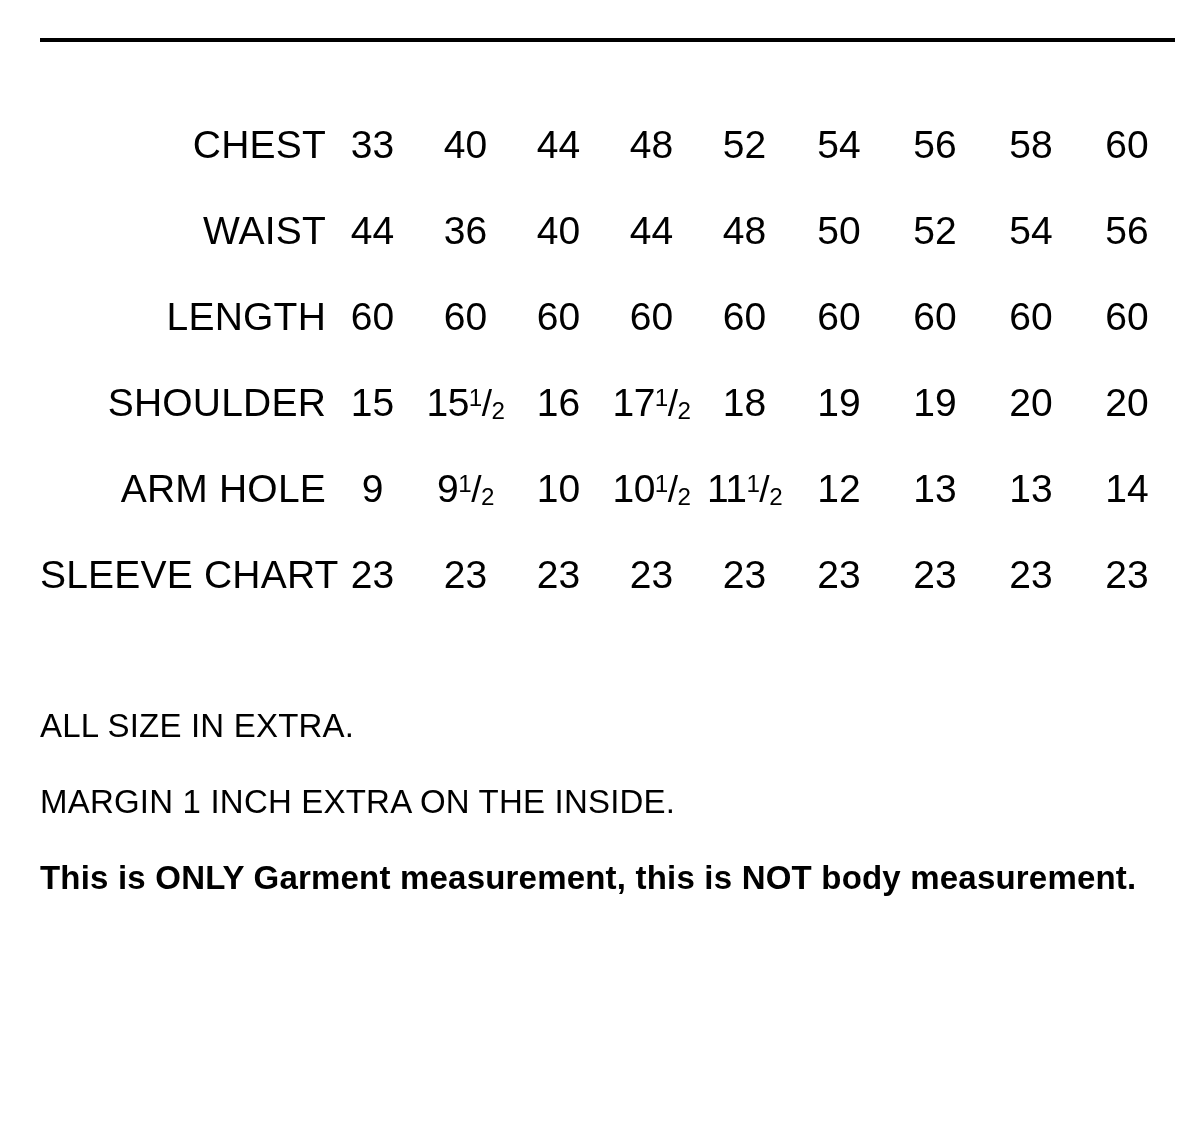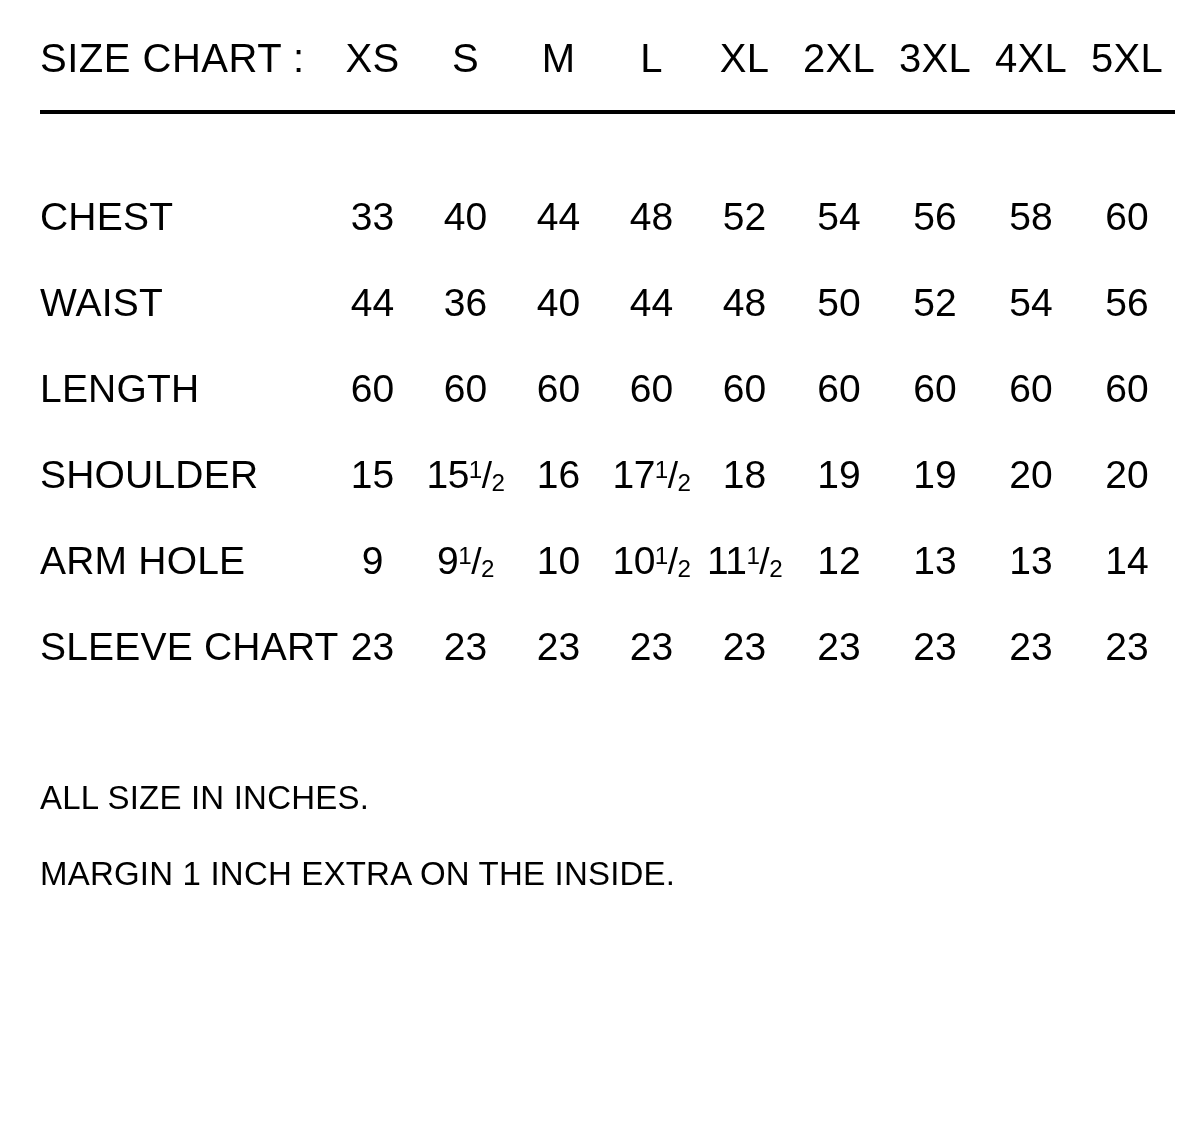--- a/index.html
+++ b/index.html
@@ -53,21 +53,21 @@
     padding: 0;
   }
   .rule {
     border-top: 4px solid #000;
     width: 100%;
     margin-top: 16px;
   }
   .spacer-row td { height: 46px; }
 
   .data-row th.label-cell {
-    text-align: left;
+    text-align: right;
     font-size: 39px;
     line-height: 86px;
     letter-spacing: 0.2px;
     white-space: nowrap;
   }
   .data-row td {
     text-align: center;
     font-size: 39px;
     line-height: 86px;
     white-space: nowrap;
@@ -117,32 +117,20 @@
       <col class="size-col">
       <col class="size-col">
       <col class="size-col">
       <col class="size-col-wide">
       <col class="size-col-wide">
       <col class="size-col-wide">
       <col class="size-col-wide">
     </colgroup>
 
     <thead>
-      <tr class="head-row">
-        <th class="label-cell">SIZE CHART :</th>
-        <th>XS</th>
-        <th>S</th>
-        <th>M</th>
-        <th>L</th>
-        <th>XL</th>
-        <th>2XL</th>
-        <th>3XL</th>
-        <th>4XL</th>
-        <th>5XL</th>
-      </tr>
       <tr class="rule-row">
         <td colspan="10">
           <div class="rule"></div>
         </td>
       </tr>
       <tr class="spacer-row">
         <td colspan="10"></td>
       </tr>
     </thead>
 
@@ -216,17 +204,18 @@
           <td>23</td>
           <td>23</td>
           <td>23</td>
           <td>23</td>
           <td>23</td>
         </tr>
       </tbody>
   </table>
 
   <div class="notes">
-    <div class="note">ALL SIZE IN INCHES.</div>
+    <div class="note">ALL SIZE IN EXTRA.</div>
     <div class="note">MARGIN 1 INCH EXTRA ON THE INSIDE.</div>
+    <div class="note bold">This is ONLY Garment measurement, this is NOT body measurement.</div>
   </div>
 
 </div>
 
 </body></html>

